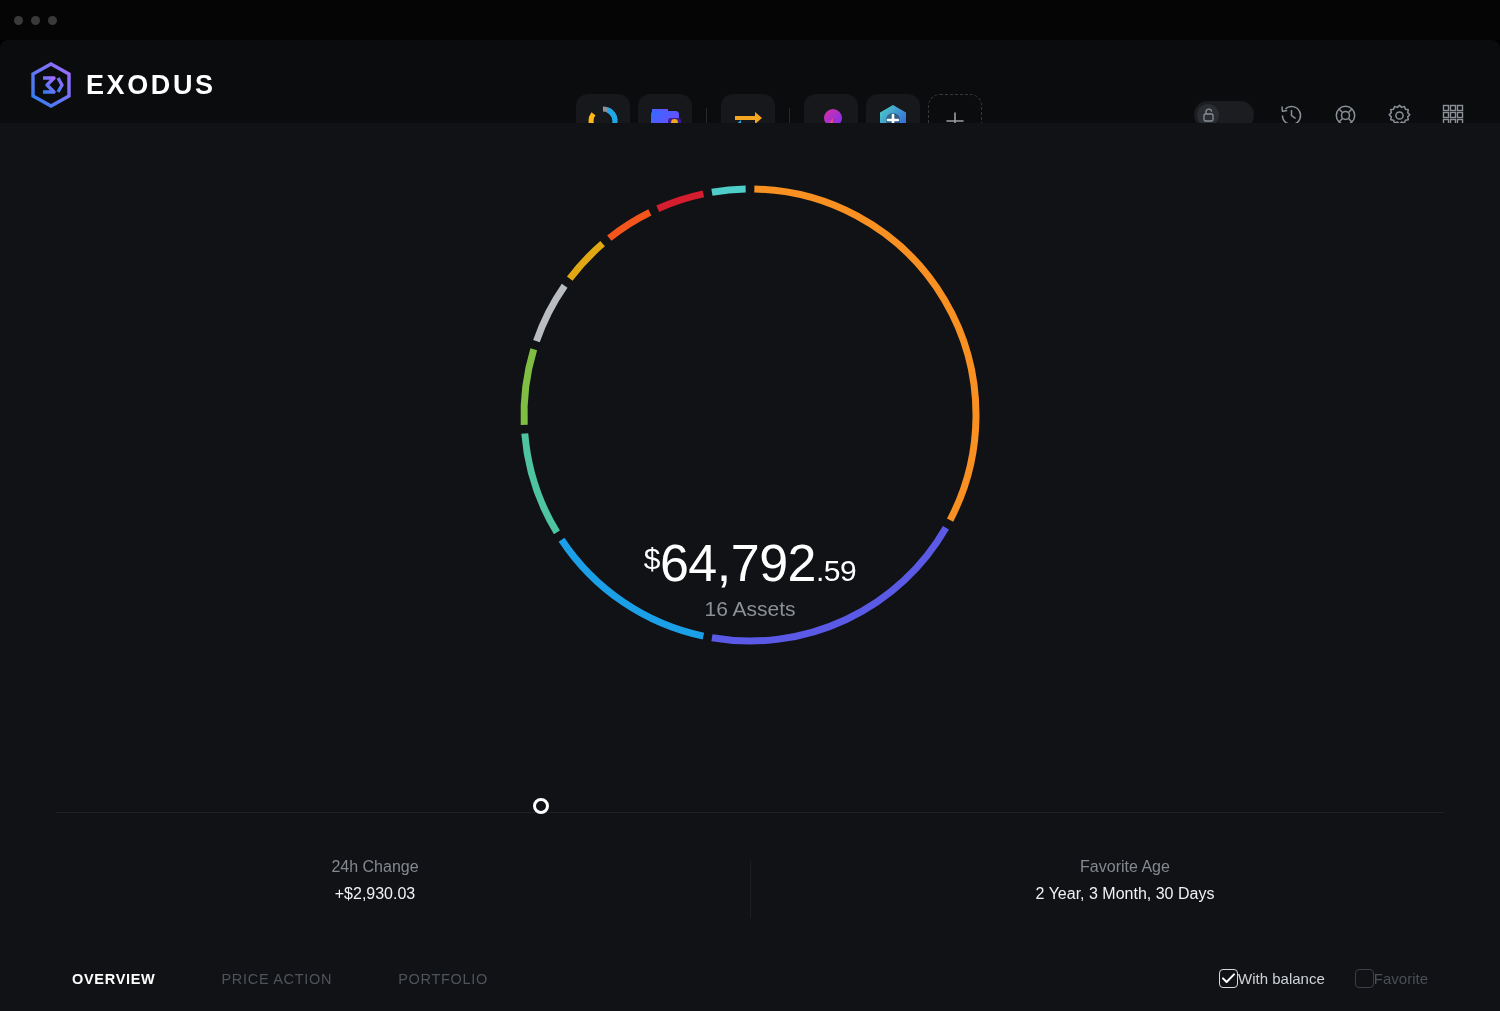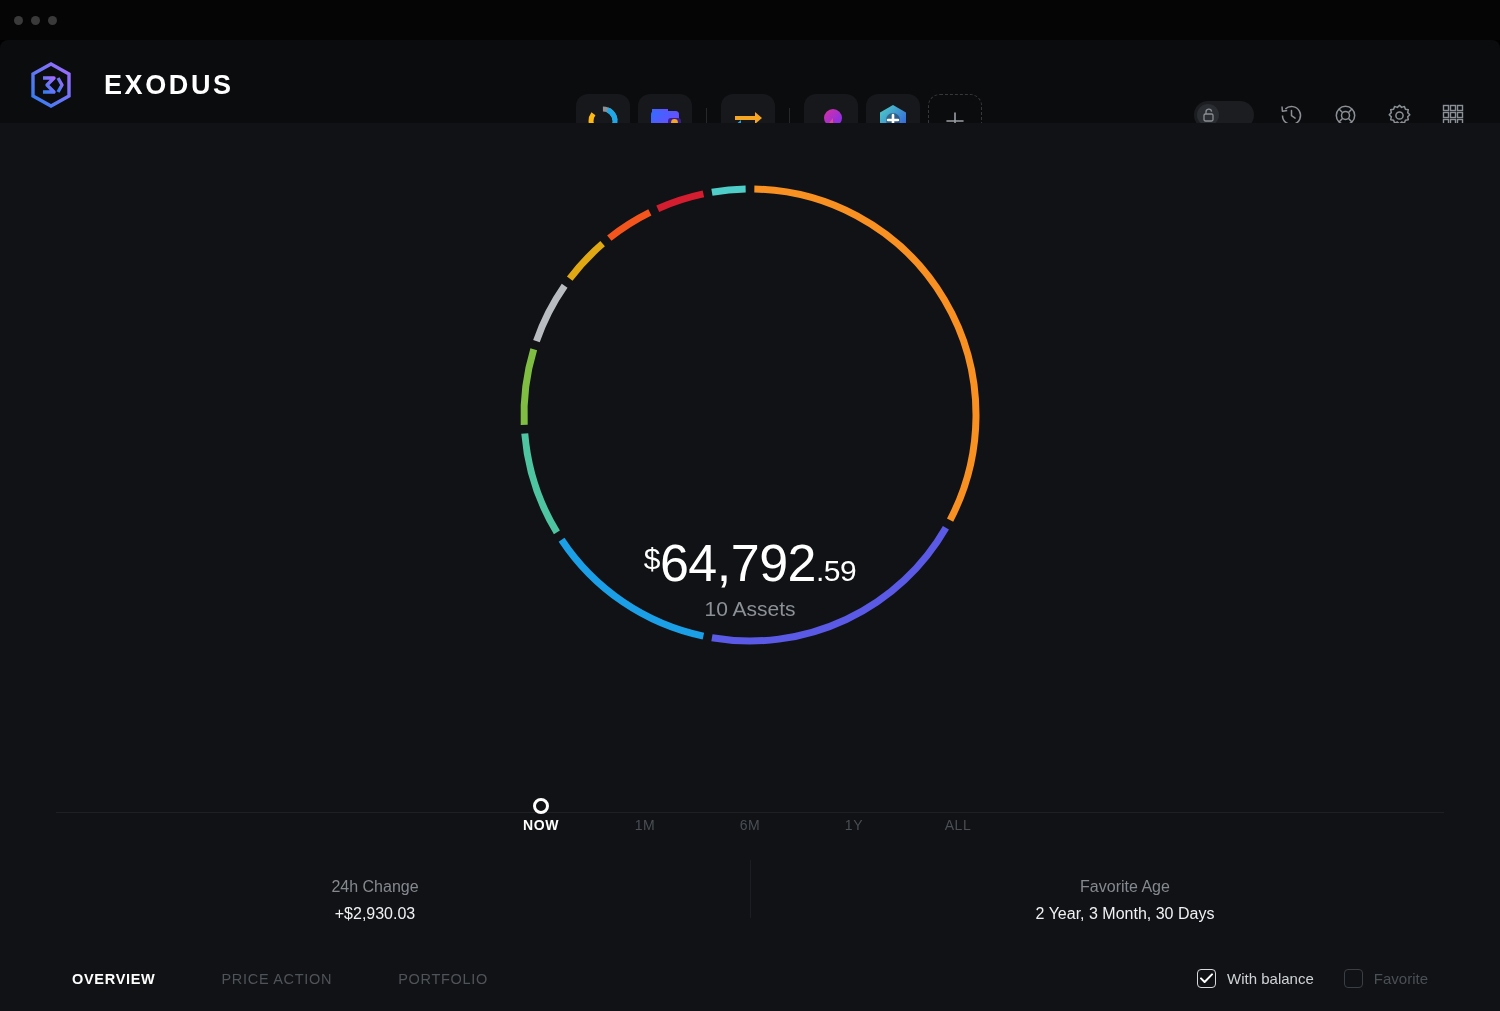--- a/index.html
+++ b/index.html
@@ -31,21 +31,21 @@
   
   .topnav {
     position: absolute; top: 40px; left: 0;
     width: 1500px; height: 83px;
     background: #0b0c0e;
     border-top-left-radius: 8px; border-top-right-radius: 8px;
     display: flex; align-items: center;
   }
   .brand {
     position: absolute; left: 30px; top: 22px;
-    display: flex; align-items: center; gap: 32px;
+    display: flex; align-items: center; gap: 14px;
   }
   .brand-mark { width: 42px; height: 46px; }
   .brand-text {
     color: #fff; font-size: 27px; font-weight: 700;
     letter-spacing: 2.6px;
   }
 
   .nav-center {
     position: absolute; left: 576px; top: 54px;
     display: flex; align-items: center; gap: 0px;
@@ -140,39 +140,39 @@
     position: absolute; top: 735px; left: 0; width: 1500px; height: 62px;
     display: flex;
   }
   .stat {
     flex: 1; text-align: center; position: relative;
   }
   .stat + .stat::before {
     content: ""; position: absolute; left: 0; top: 2px;
     width: 1px; height: 58px; background: #1b1e22;
   }
-  .stat-lbl { color: #85898f; font-size: 16px; margin-bottom: 9px; margin-top: 20px; }
+  .stat-lbl { color: #85898f; font-size: 16px; margin-bottom: 9px; }
   .stat-val { color: #f0f1f2; font-size: 16px; }
 
   
   .tabs {
     position: absolute; top: 848px; left: 72px;
     display: flex; align-items: center; gap: 66px;
   }
   .tab {
     font-size: 14.5px; letter-spacing: 0.7px; cursor: pointer;
     color: #4f535a;
   }
   .tab.active { color: #fff; font-weight: 700; }
 
   .filters {
     position: absolute; top: 846px; right: 72px;
     display: flex; align-items: center; gap: 30px;
   }
-  .filter { display: flex; align-items: center; gap: 11px; cursor: pointer; }
+  .filter { display: flex; align-items: center; cursor: pointer; }
   .cbox {
     width: 19px; height: 19px; border-radius: 4px;
     border: 1.5px solid #3a3e45; background: transparent;
     display: flex; align-items: center; justify-content: center;
   }
   .cbox.on { border-color: #d6d8db; }
   .cb-label { font-size: 15px; color: #cfd2d6; }
   .cb-label.dim { color: #4b4f56; }
 </style>
 </head>
@@ -342,32 +342,25 @@
           <path d="M26.21510192250014 261.85798154456586 A226 226 0 0 1 35.76013000298076 186.30130424679493" stroke="#7fbe42" stroke-width="7" fill="none"></path>
           <path d="M38.441545852398036 178.04875483072252 A226 226 0 0 1 66.64567605252756 122.69503260131322" stroke="#b9bcc0" stroke-width="7" fill="none"></path>
           <path d="M71.74603208549834 115.67499476956615 A226 226 0 0 1 104.62576073433146 80.66164001933052" stroke="#e0a914" stroke-width="7" fill="none"></path>
           <path d="M111.31169211989811 75.13055655135435 A226 226 0 0 1 151.86591087373557 49.394066733342356" stroke="#f4551d" stroke-width="7" fill="none"></path>
           <path d="M159.71731595380706 45.699475945332296 A226 226 0 0 1 205.39785410036177 30.856969366998072" stroke="#d41d2e" stroke-width="7" fill="none"></path>
           <path d="M213.92140021830974 29.231015985919043 A226 226 0 0 1 247.66137801767016 26.041649060508405" stroke="#4ecdc9" stroke-width="7" fill="none"></path>
         </svg>
 
       <div class="center-val"><span class="cur">$</span><span>64,792</span><span class="cents">.59</span></div>
 
-      <div class="assets-count">10 Assets</div>
+      <div class="assets-count">16 Assets</div>
     </div>
 
     <div class="timeline-rule"></div>
     <div class="tl-marker"></div>
-    <div class="tl-labels" id="tl-labels">
-        <div class="tl-item sel" style="left: 541px;">NOW</div>
-        <div class="tl-item dim" style="left: 645px;">1M</div>
-        <div class="tl-item dim" style="left: 750px;">6M</div>
-        <div class="tl-item dim" style="left: 854px;">1Y</div>
-        <div class="tl-item dim" style="left: 958px;">ALL</div>
-      </div>
 
     <div class="stats" id="stats-row">
         <div class="stat">
           <div class="stat-lbl">24h Change</div>
           <div class="stat-val">+$2,930.03</div>
         </div>
         <div class="stat">
           <div class="stat-lbl">Favorite Age</div>
           <div class="stat-val">2 Year, 3 Month, 30 Days</div>
         </div>

